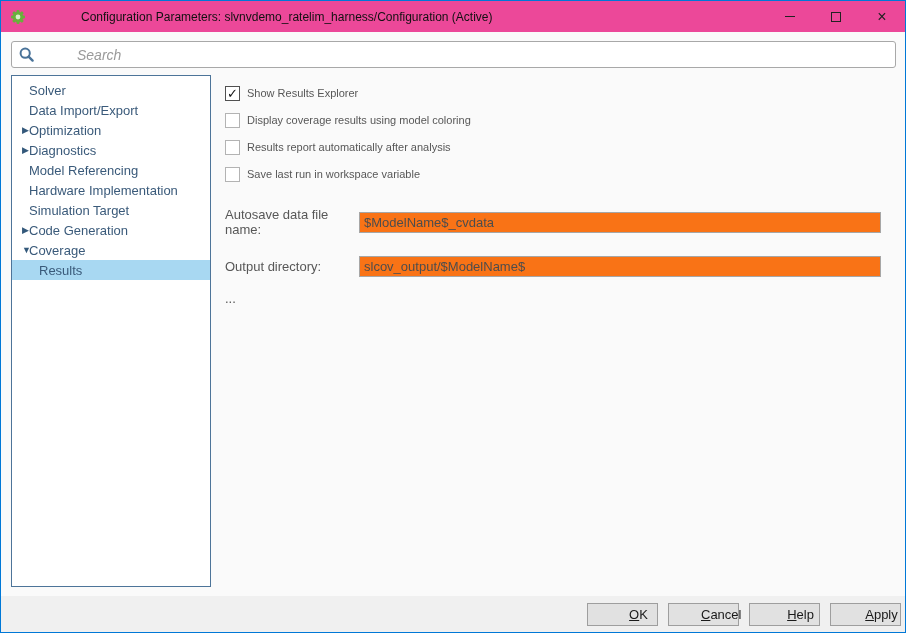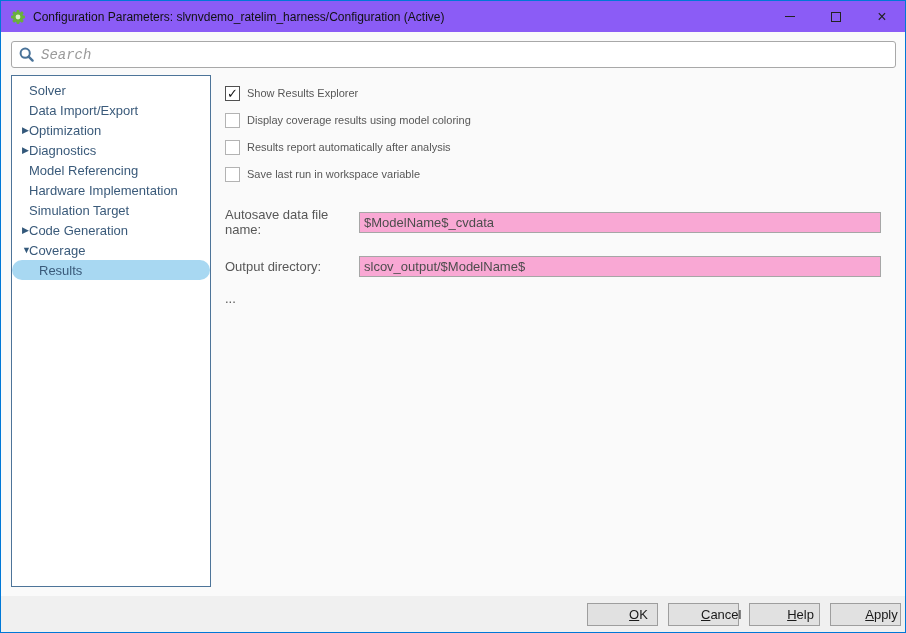--- a/index.html
+++ b/index.html
@@ -7,82 +7,82 @@
   body { font-family: "Liberation Sans", "DejaVu Sans", sans-serif; background: #fff; }
 
   .window {
     position: relative; width: 906px; height: 633px;
     border: 1px solid #0078d7; background: #fafafa; overflow: hidden;
   }
 
   
   .titlebar {
     position: absolute; top: 0; left: 0; right: 0; height: 31px;
-    background: #8b5cf6; display: flex; align-items: center;
+    background: #ec4899; display: flex; align-items: center; gap: 48px;
   }
   .titlebar-icon { margin: 0 7px 0 9px; display: flex; align-items: center; }
   .titlebar-text { font-size: 12px; color: #111; white-space: nowrap; }
   .window-controls { margin-left: auto; display: flex; height: 100%; }
   .win-btn {
     width: 46px; height: 100%; display: flex; align-items: center; justify-content: center;
     color: #222; cursor: default;
   }
   .win-btn.min span { display:block; width: 10px; height: 1px; background: #222; }
   .win-btn.max span { display:block; width: 10px; height: 10px; border: 1px solid #222; }
   .win-btn.close { font-size: 16px; font-weight: 400; }
 
   
   .search-box {
     position: absolute; left: 10px; top: 40px; width: 885px; height: 27px;
     background: #fff; border: 1px solid #a8a8a8; border-radius: 3px;
     display: flex; align-items: center; padding: 0 6px;
   }
   .search-box input {
     flex: 1; border: none; outline: none; background: transparent;
-    font-family: Liberation Mono, monospace; font-size: 14px; color: #333;
+    font-family: Liberation Sans, sans-serif; font-size: 14px; color: #333; margin-left: 36px;
   }
   .search-box input::placeholder { color: #9a9a9a; font-style: italic; }
   .search-icon { margin-right: 6px; display: flex; }
 
   
   .sidebar {
     position: absolute; left: 10px; top: 74px; width: 200px; height: 512px;
     background: #ffffff; border: 1px solid #4d7499; padding-top: 4px; overflow: hidden;
   }
   .tree-item {
     height: 20px; display: flex; align-items: center;
     font-size: 13px; color: #3a5a7a; cursor: default; white-space: nowrap;
   }
   .tree-arrow {
     width: 17px; padding-left: 10px; font-size: 9px; color: #33587a;
     flex: 0 0 17px; display: inline-block;
   }
   .tree-item.nested .tree-label { padding-left: 10px; }
-  .tree-item.selected { background: #a8d8f2; border-radius: 10px; }
+  .tree-item.selected { background: #a8d8f2; }
 
   
   .main {
     position: absolute; left: 224px; top: 74px; right: 24px; bottom: 40px;
     display: flex; flex-direction: column;
   }
   .cb-row { display: flex; align-items: center; height: 16px; margin-bottom: 11px; }
   .cb-row:first-child { margin-top: 10px; }
   .checkbox {
     width: 15px; height: 15px; background: #fff; border: 1px solid #b3b3b3;
     display: flex; align-items: center; justify-content: center;
     font-size: 13px; font-weight: bold; color: #111; line-height: 13px;
   }
   .checkbox.checked { border-color: #505050; }
   .cb-label { margin-left: 7px; font-size: 11px; color: #575757; }
 
   .field-row { display: flex; align-items: center; height: 22px; margin-top: 22px; }
   .field-row.first { margin-top: 18px; }
   .field-label { width: 134px; flex: 0 0 134px; font-size: 13px; color: #575757; }
   .field-input {
-    flex: 1; height: 21px; border: 1px solid #a6a6a6; background: #f9a8d4;
+    flex: 1; height: 21px; border: 1px solid #a6a6a6; background: #f97316;
     font-family: "Liberation Sans", sans-serif; font-size: 13px; color: #4d4d4d;
     padding: 0 4px; outline: none;
   }
   .more-indicator { margin-top: 14px; font-size: 13px; color: #575757; }
 
   
   .footer {
     position: absolute; left: 0; right: 0; bottom: 0; height: 36px;
     background: #f0f0f0; display: flex; align-items: center; justify-content: flex-end;
     padding-right: 4px;

